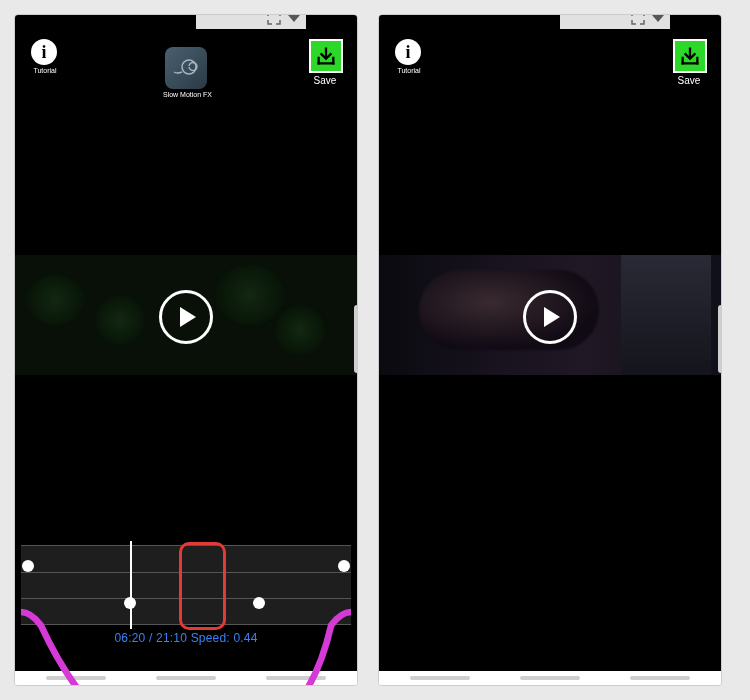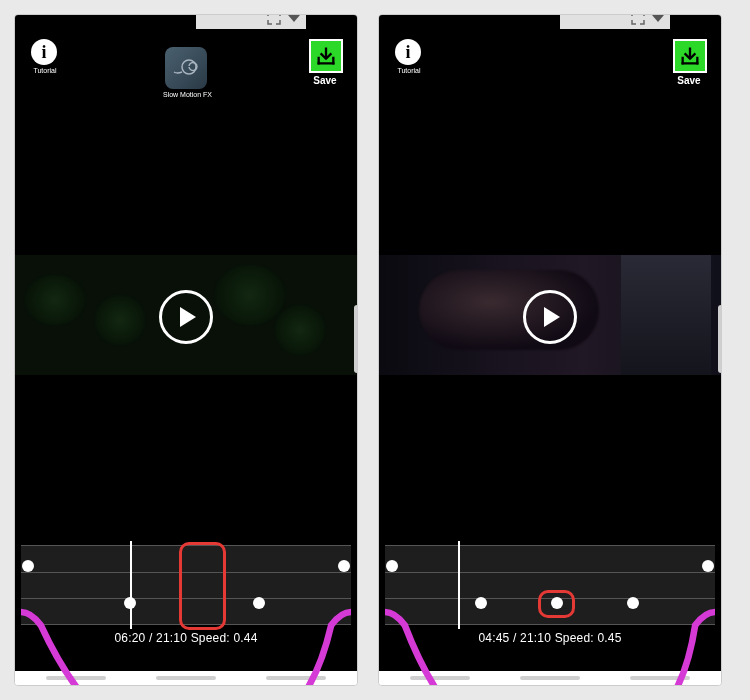--- a/index.html
+++ b/index.html
@@ -79,21 +79,21 @@
     align-items: center;
     justify-content: center;
   }
   .save-btn svg { display:block; }
   .save-label {
     position: absolute;
     right: 12px;
     top: 42px;
     color: #fff;
     font-size: 10px;
-    font-weight: bold;
+    font-weight: normal;
     width: 40px;
     text-align: center;
   }
   .expand-strip {
     position: absolute;
     top: -8px;
     left: 50%;
     width: 110px;
     margin-left: 10px;
     height: 22px;
@@ -187,21 +187,21 @@
     border-bottom: 1px solid #555;
     overflow: visible;
   }
   .graph .grid { position:absolute; left:0; right:0; height:1px; background:#555; }
   .graph svg.curve { position:absolute; inset:0; }
   .marker-line { position:absolute; top:-5px; bottom:-5px; width:2px; background:#fff; }
   .dot { position:absolute; width:12px; height:12px; background:#fff; border-radius:50%; transform:translate(-50%,-50%); }
   .red-box { position:absolute; border:3px solid #e53935; border-radius:10px; box-sizing:border-box; }
   .readout {
     text-align:center;
-    color:#ffffff;
+    color:#3b82f6;
     font-size:12px;
     margin-top:6px;
     letter-spacing:0.2px;
   }
   .bottom-nav {
     height: 14px;
     background:#fff;
     display:flex;
     align-items:center;
     justify-content:center;
@@ -332,36 +332,19 @@
     <div class="video-area v2">
       <div style="position:absolute;left:40px;top:15px;width:180px;height:80px;background:radial-gradient(ellipse at 40% 40%,#3a2a30,#100a14 70%);border-radius:40px;filter:blur(1px);"></div>
       <div style="position:absolute;right:10px;top:0;width:90px;height:120px;background:linear-gradient(#2a2a36,#14141c);"></div>
     </div>
     <div class="play-btn">
       <div class="tri"></div>
     </div>
 
     <div class="side-edge"></div>
 
-    <div class="timeline">
-      <div class="graph">
-        <div class="grid" style="top:26px;"></div>
-        <div class="grid" style="top:52px;"></div>
-        <svg class="curve" viewBox="0 0 100 78" preserveAspectRatio="none">
-          <path d="M0 20 Q3 20 6 24 Q16 50 29 57 Q40 60 52 57 Q64 60 75 57 Q90 50 94 24 Q97 20 100 20" stroke="#d63ad6" stroke-width="2" fill="none"></path>
-        </svg>
-        <div class="dot" style="left:2%;top:20px;"></div>
-        <div class="dot" style="left:98%;top:20px;"></div>
-        <div class="dot" style="left:29%;top:57px;"></div>
-        <div class="dot" style="left:52%;top:57px;"></div>
-        <div class="dot" style="left:75%;top:57px;"></div>
-        <div class="marker-line" style="left:22%;"></div>
-        <div class="red-box" style="left:46.5%;top:44px;width:11%;height:28px;"></div>
-      </div>
-      <div class="readout">04:45 / 21:10   Speed: 0.45</div>
-    </div>
   </div>
   <div class="bottom-nav">
     <div class="nav-pill"></div>
       <div class="nav-pill"></div>
       <div class="nav-pill"></div>
   </div>
 </div>
 
 </body></html>

